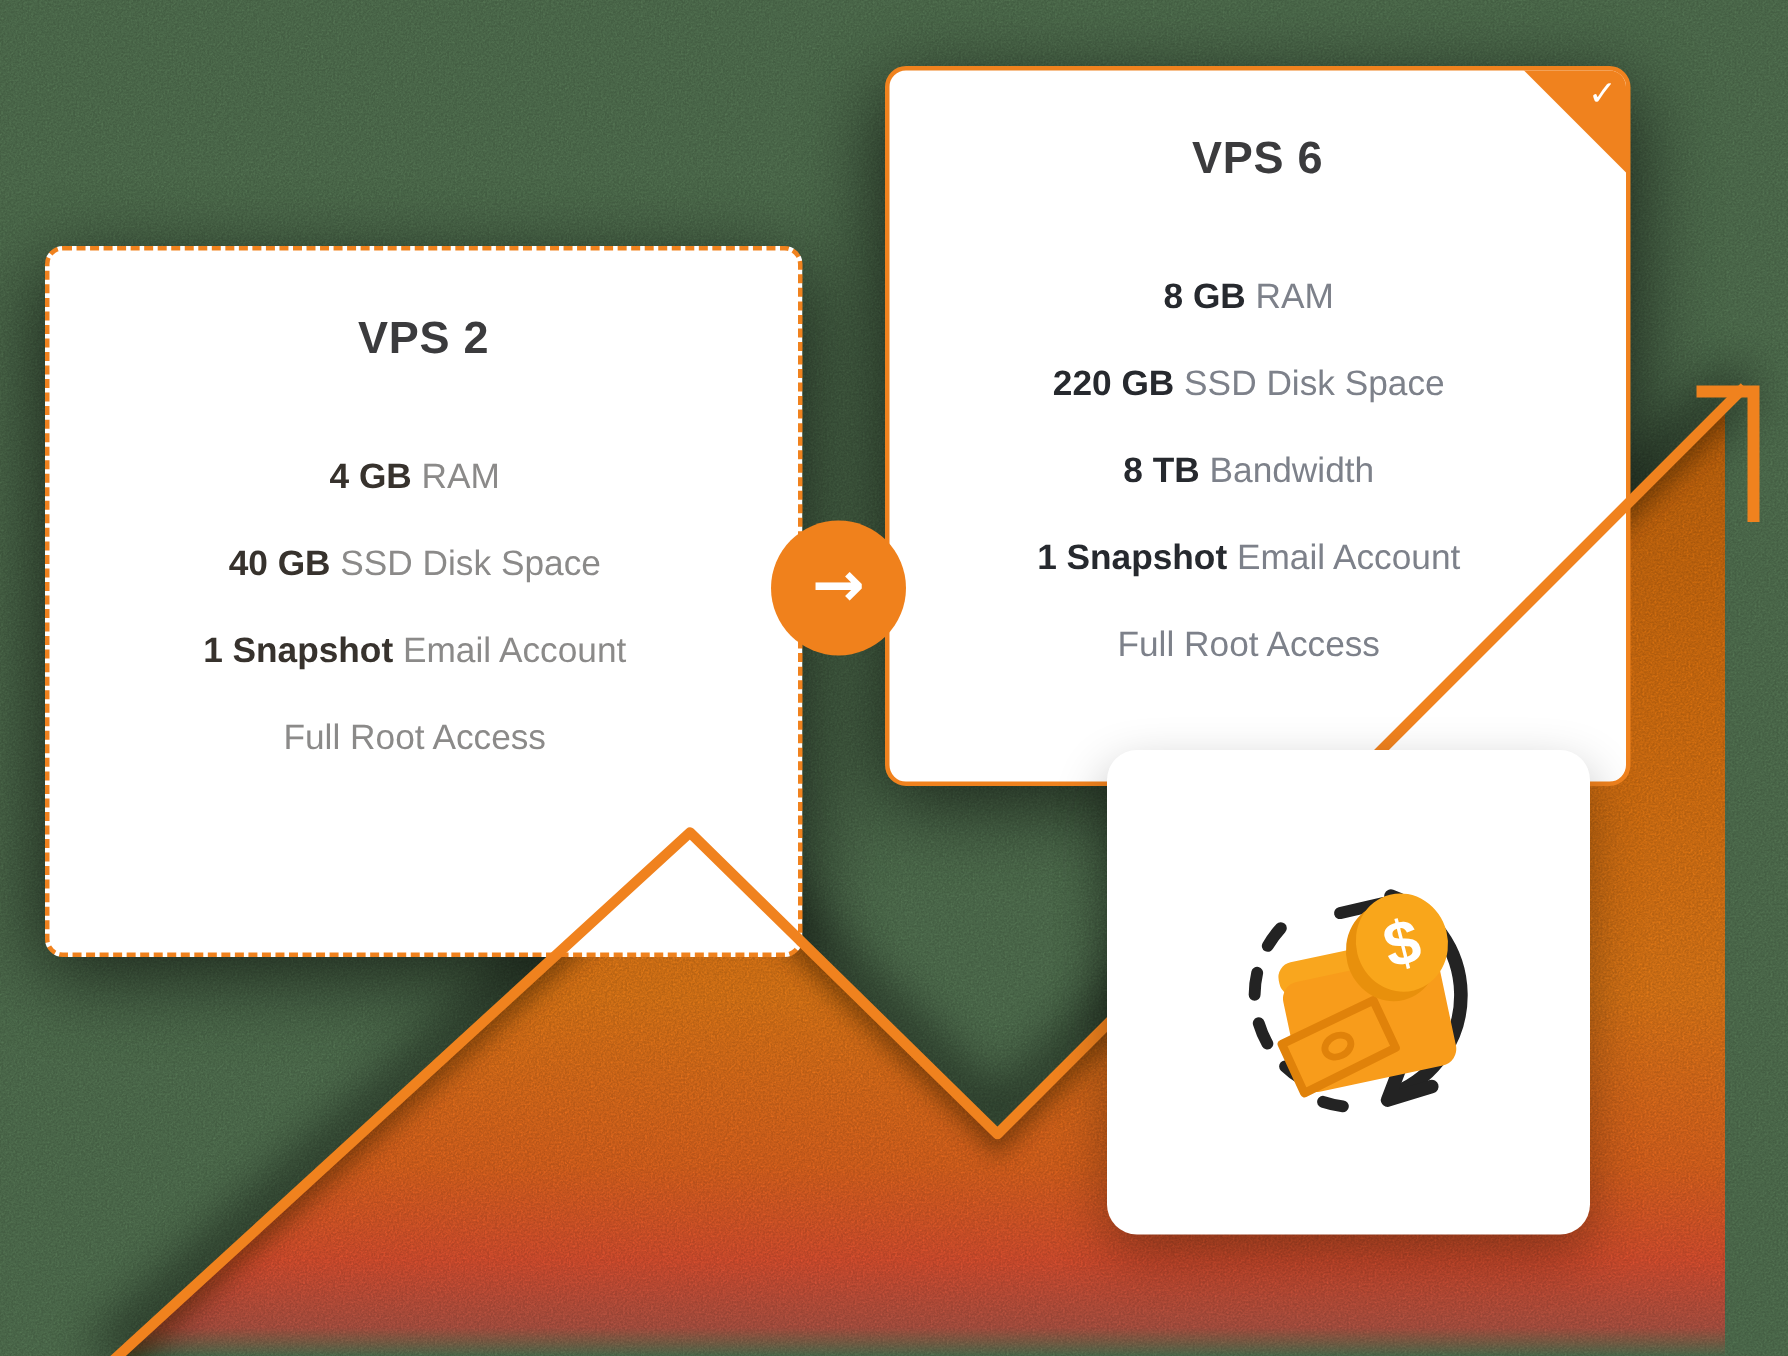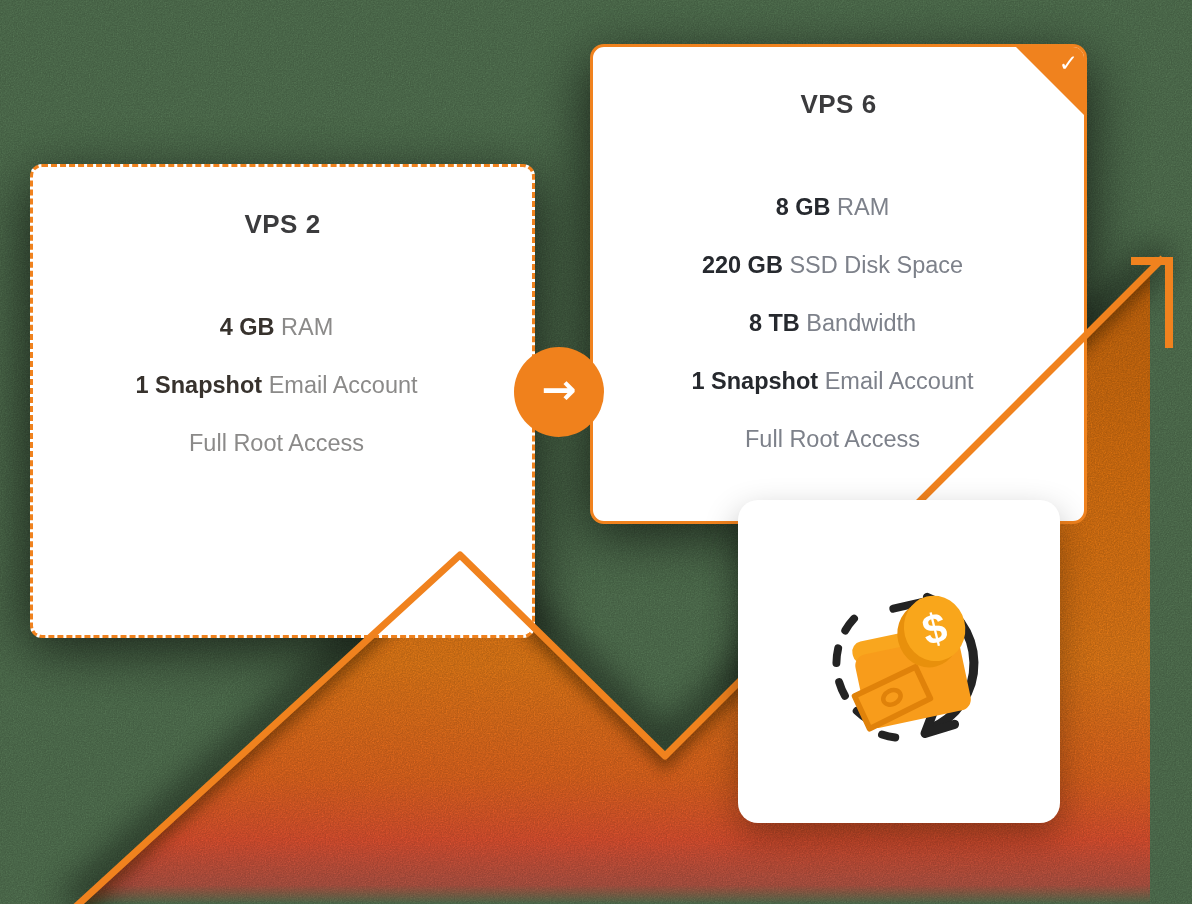--- a/index.html
+++ b/index.html
@@ -26,22 +26,22 @@
   .plan-card{position:absolute;z-index:4;text-align:center;}
   .plan-card.before{
     left:30px;top:164px;width:505px;height:474px;
     background:#ffffff;border:3px dashed #F0821E;border-radius:12px;
   }
   .plan-card.after{
     left:590px;top:44px;width:497px;height:480px;
     background:#FFFFFF;border:3px solid #F0821E;border-radius:14px;overflow:hidden;
   }
   .plan-title{position:absolute;top:42px;left:0;right:0;margin:0;
-    font-size:26px;font-weight:700;color:#3B3B3D;letter-spacing:.5px;}
-  .specs{position:absolute;top:121px;left:0;right:12px;margin:10px;padding:0;list-style:none;}
+    font-size:30px;font-weight:700;color:#3B3B3D;letter-spacing:.5px;}
+  .specs{position:absolute;top:121px;left:0;right:12px;margin:0;padding:0;list-style:none;}
   .specs li{height:58px;line-height:58px;font-size:23.5px;white-space:nowrap;}
   .spec-value{font-weight:700;}
   .before .spec-value{color:#37322D;}
   .after  .spec-value{color:#26292E;}
   .before .spec-label{font-weight:400;color:#8B8A89;}
   .after  .spec-label{font-weight:400;color:#7D818A;}
 
   
   .corner-ribbon{position:absolute;top:-1px;right:-1px;width:70px;height:70px;
     background:#F0821E;clip-path:polygon(0 0,100% 0,100% 100%);}
@@ -103,20 +103,24 @@
     </filter>
     <rect width="1192" height="904" filter="url(#nz)"></rect>
   </svg>
 
   <div class="plan-card before">
     <h2 class="plan-title">VPS 2</h2>
     <ul class="specs">
       <li>
         <span class="spec-value">4 GB</span>
         <span class="spec-label">RAM</span>
+      </li>
+      <li>
+        <span class="spec-value">40 GB</span>
+        <span class="spec-label">SSD Disk Space</span>
       </li>
       <li>
         <span class="spec-value">1 Snapshot</span>
         <span class="spec-label">Email Account</span>
       </li>
       <li>
         <span class="spec-value"></span>
         <span class="spec-label">Full Root Access</span>
       </li>
     </ul>

